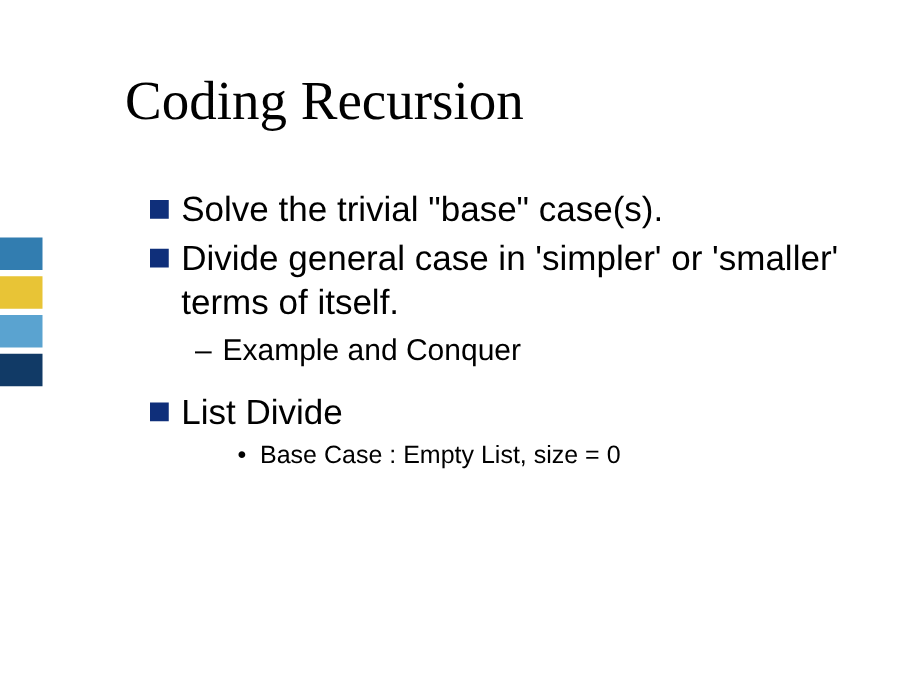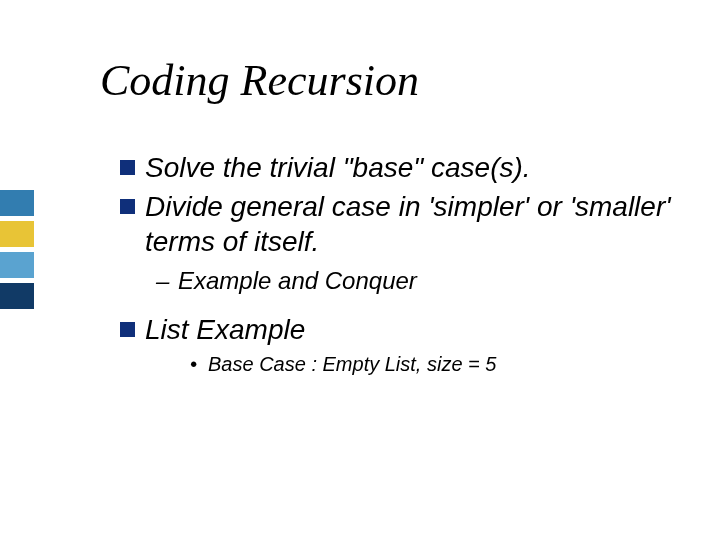--- a/index.html
+++ b/index.html
@@ -10,21 +10,20 @@
     background: #ffffff;
     font-family: Arial, Helvetica, sans-serif;
     color: #000;
     overflow: hidden;
   }
   .slide {
     position: relative;
     width: 720px;
     height: 424px;
     box-sizing: border-box;
-    font-style: italic;
   }
   .side-bars {
     position: absolute;
     left: 0;
     top: 190px;
     width: 34px;
   }
   .side-bars div {
     height: 26px;
     margin-bottom: 5px;
@@ -118,21 +117,21 @@
       <span class="sq"></span>
       <span class="txt">Divide general case in 'simpler' or 'smaller' terms of itself.</span>
     </div>
 
     <div class="lvl2"><span>Example and Conquer</span></div>
 
     <div class="gap"></div>
 
     <div class="lvl1">
       <span class="sq"></span>
-      <span class="txt">List Example</span>
+      <span class="txt">List Divide</span>
     </div>
 
 
-    <div class="lvl3"><span>Base Case :  Empty List, size = 5</span></div>
+    <div class="lvl3"><span>Base Case :  Empty List, size = 0</span></div>
 
   </div>
 
 </div>
 
 </body></html>

